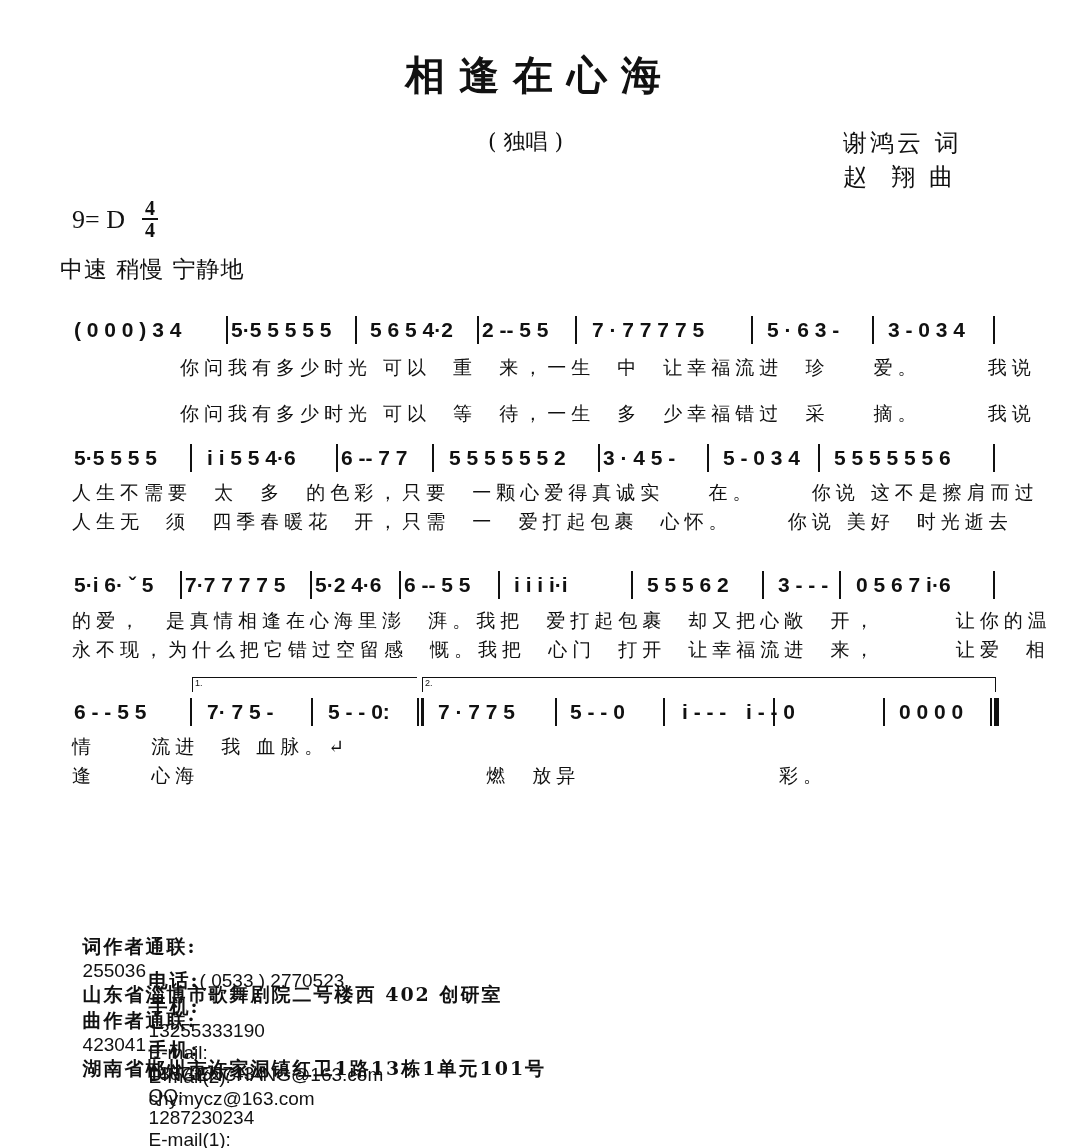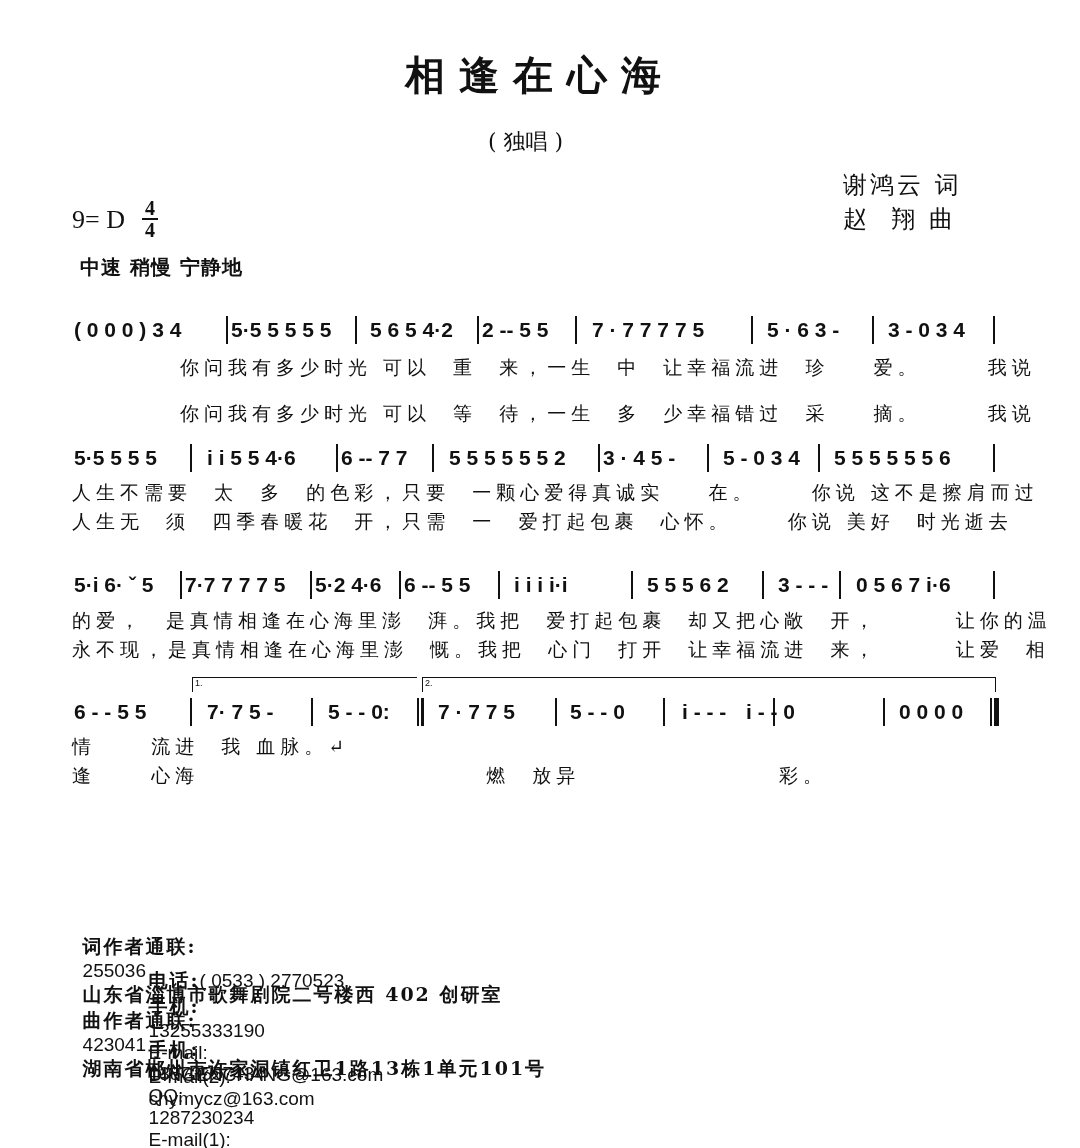--- a/index.html
+++ b/index.html
@@ -1,24 +1,24 @@
 <!DOCTYPE html>
 <html><head>
 <meta charset="utf-8">
 <style>
   html, body { margin: 0; padding: 0; background: #ffffff; }
   body { width: 1080px; height: 1148px; position: relative; overflow: hidden; color: #111; font-family: "DejaVu Serif", serif; }
   .abs { position: absolute; white-space: pre; }
   .title { top: 48px; left: 0; width: 1080px; text-align: center; font-size: 40px; font-weight: bold; letter-spacing: 14px; font-family: "DejaVu Serif", serif; }
   .subtitle { top: 127px; left: 488px; font-size: 22px; }
-  .credit { left: 843px; font-size: 24px; letter-spacing: 3px; margin-top: 42px; }
+  .credit { left: 843px; font-size: 24px; letter-spacing: 3px; }
   .key { top: 205px; left: 72px; font-size: 26px; font-family: "Liberation Serif", serif; }
   .timesig { position: absolute; top: 198px; left: 141px; width: 18px; text-align: center; font-family: "Liberation Serif", serif; font-weight: bold; font-size: 20px; line-height: 20px; }
   .timesig .bar { border-top: 2px solid #111; margin: 0 1px; }
-  .tempo { top: 254px; left: 80px; font-size: 20px; letter-spacing: 1px; font-weight: bold; }
+  .tempo { top: 254px; left: 60px; font-size: 23px; letter-spacing: 1px; }
 
   .notes { font-family: "Liberation Sans", sans-serif; font-weight: bold; font-size: 21px; }
   .lyric { font-size: 19px; letter-spacing: 5px; font-family: "DejaVu Serif", serif; }
   .barline { position: absolute; width: 1.5px; background: #111; height: 28px; }
   .bar-final { position: absolute; width: 5px; background: #111; height: 28px; }
   .volta { position: absolute; border-top: 1.5px solid #111; border-left: 1.5px solid #111; height: 14px; font-size: 9px; font-family: "Liberation Sans", sans-serif; padding-left: 2px; }
   .footer { font-size: 19px; font-family: "Liberation Sans", sans-serif; }
   .footer .cn { font-family: "DejaVu Serif", serif; letter-spacing: 2px; font-weight: bold; }
 </style>
 </head>
@@ -85,21 +85,21 @@
   <div class="barline" style="top:571px;left:498px"></div>
   <div class="abs notes" style="top:573px;left:514px">i i i i·i</div>
   <div class="barline" style="top:571px;left:631px"></div>
   <div class="abs notes" style="top:573px;left:647px">5 5 5 6 2</div>
   <div class="barline" style="top:571px;left:762px"></div>
   <div class="abs notes" style="top:573px;left:778px">3 - - -</div>
   <div class="barline" style="top:571px;left:839px"></div>
   <div class="abs notes" style="top:573px;left:856px">0 5 6 7 i·6</div>
   <div class="barline" style="top:571px;left:993px"></div>
   <div class="abs lyric" style="top:608px;left:72px">的爱，  是真情相逢在心海里澎  湃。我把  爱打起包裹  却又把心敞  开，       让你的温</div>
-  <div class="abs lyric" style="top:637px;left:72px">永不现，是真情相逢在心海里澎  慨。我把  心门  打开  让幸福流进  来，       让爱  相</div>
+  <div class="abs lyric" style="top:637px;left:72px">永不现，为什么把它错过空留感  慨。我把  心门  打开  让幸福流进  来，       让爱  相</div>
 </div>
 
 <div>
   <div class="volta" style="top:677px;left:192px;width:222px">1.</div>
   <div class="volta" style="top:677px;left:422px;width:570px;border-right:1.5px solid #111">2.</div>
   <div class="abs notes" style="top:700px;left:74px">6 - - 5 5</div>
   <div class="barline" style="top:698px;left:190px"></div>
   <div class="abs notes" style="top:700px;left:207px">7· 7 5 -</div>
   <div class="barline" style="top:698px;left:311px"></div>
   <div class="abs notes" style="top:700px;left:328px">5 - - 0:</div>

